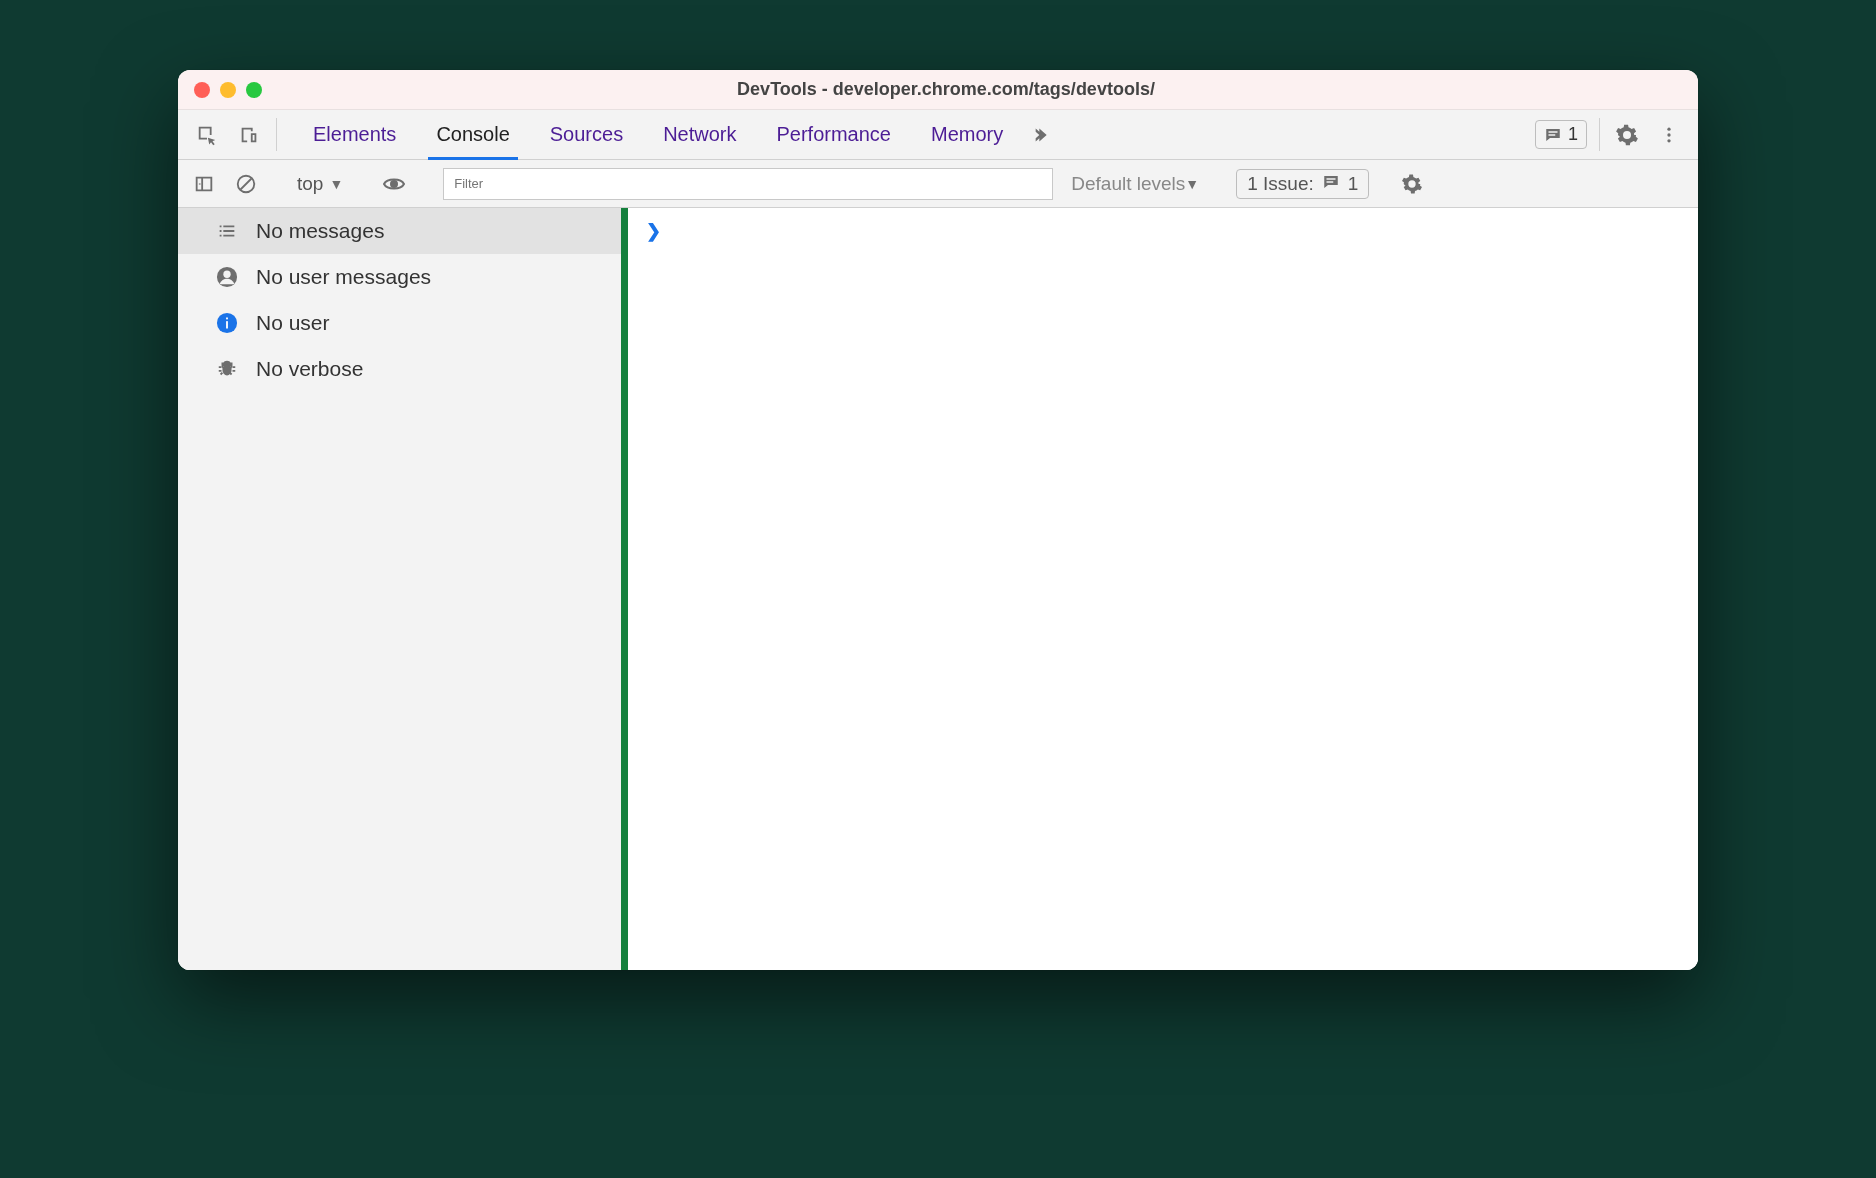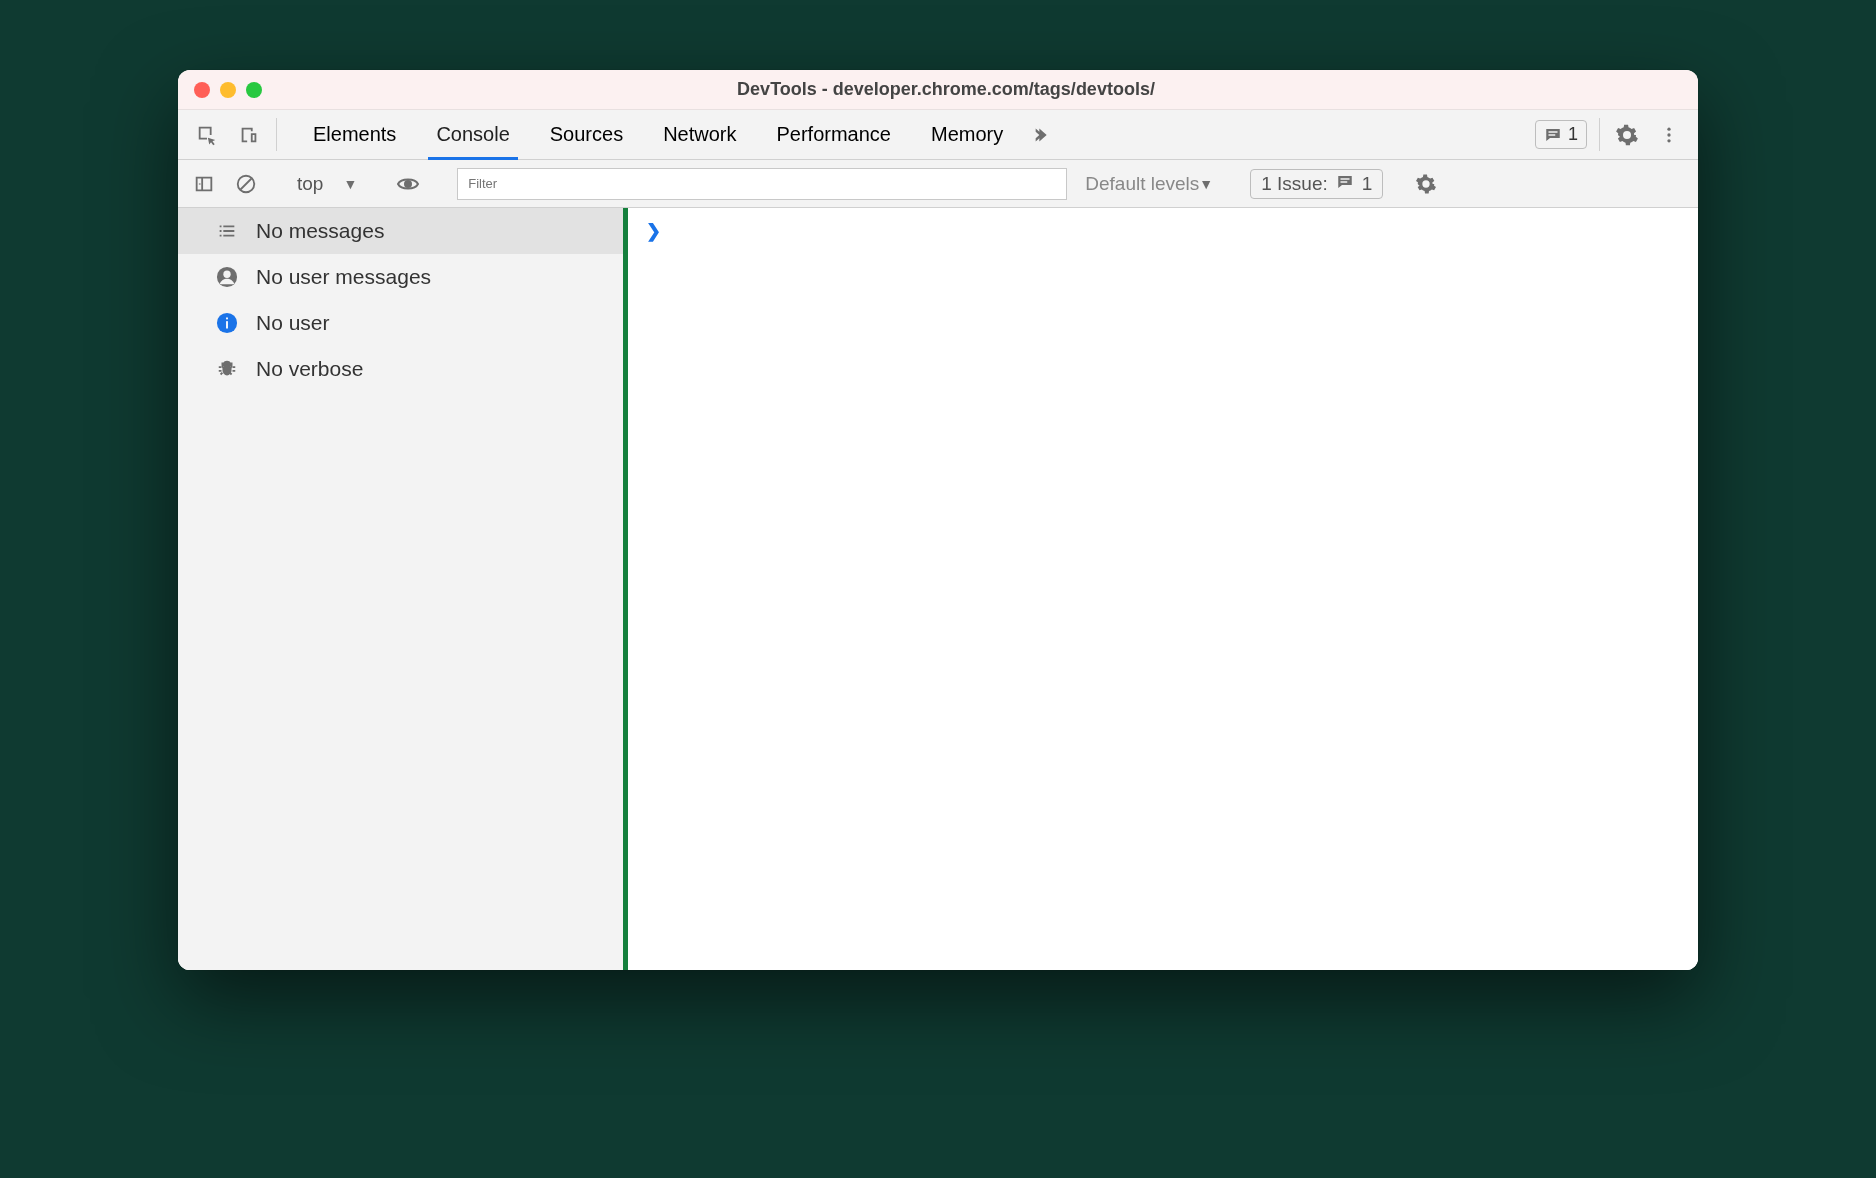--- a/index.html
+++ b/index.html
@@ -74,21 +74,21 @@
     display: flex;
     align-items: stretch;
     gap: 0;
     margin-left: 10px;
   }
   .tab {
     padding: 0 20px;
     display: flex;
     align-items: center;
     cursor: pointer;
-    color: #000000;
+    color: #4c1d95;
     position: relative;
   }
   .tab.active {
     color: #222;
   }
   .tab.active::after {
     content: "";
     position: absolute;
     bottom: -1px;
     left: 12px; right: 12px;
@@ -124,21 +124,21 @@
     gap: 6px;
     font-size: 19px;
     color: #555;
   }
   .toolbar .iconbtn {
     width: 36px; height: 36px;
     display: flex; align-items: center; justify-content: center;
     cursor: pointer;
   }
   .context-select {
-    display: flex; align-items: center; gap: 20px;
+    display: flex; align-items: center; gap: 6px;
     padding: 0 8px;
     cursor: pointer;
     color: #555;
   }
   .filter-input {
     flex: 0 0 610px;
     height: 32px;
     border: 1px solid #c8c8c8;
     background: #fff;
     font-size: 13px;
@@ -164,21 +164,21 @@
   
   .main {
     flex: 1;
     display: flex;
     background: #fff;
     min-height: 0;
   }
   .sidebar {
     width: 450px;
     background: #f3f3f3;
-    border-right: 5px solid #15803d;
+    border-right: 7px solid #15803d;
     overflow-y: auto;
   }
   .sidebar-item {
     display: flex;
     align-items: center;
     gap: 16px;
     padding: 10px 20px 10px 36px;
     font-size: 21px;
     color: #333;
     cursor: pointer;

